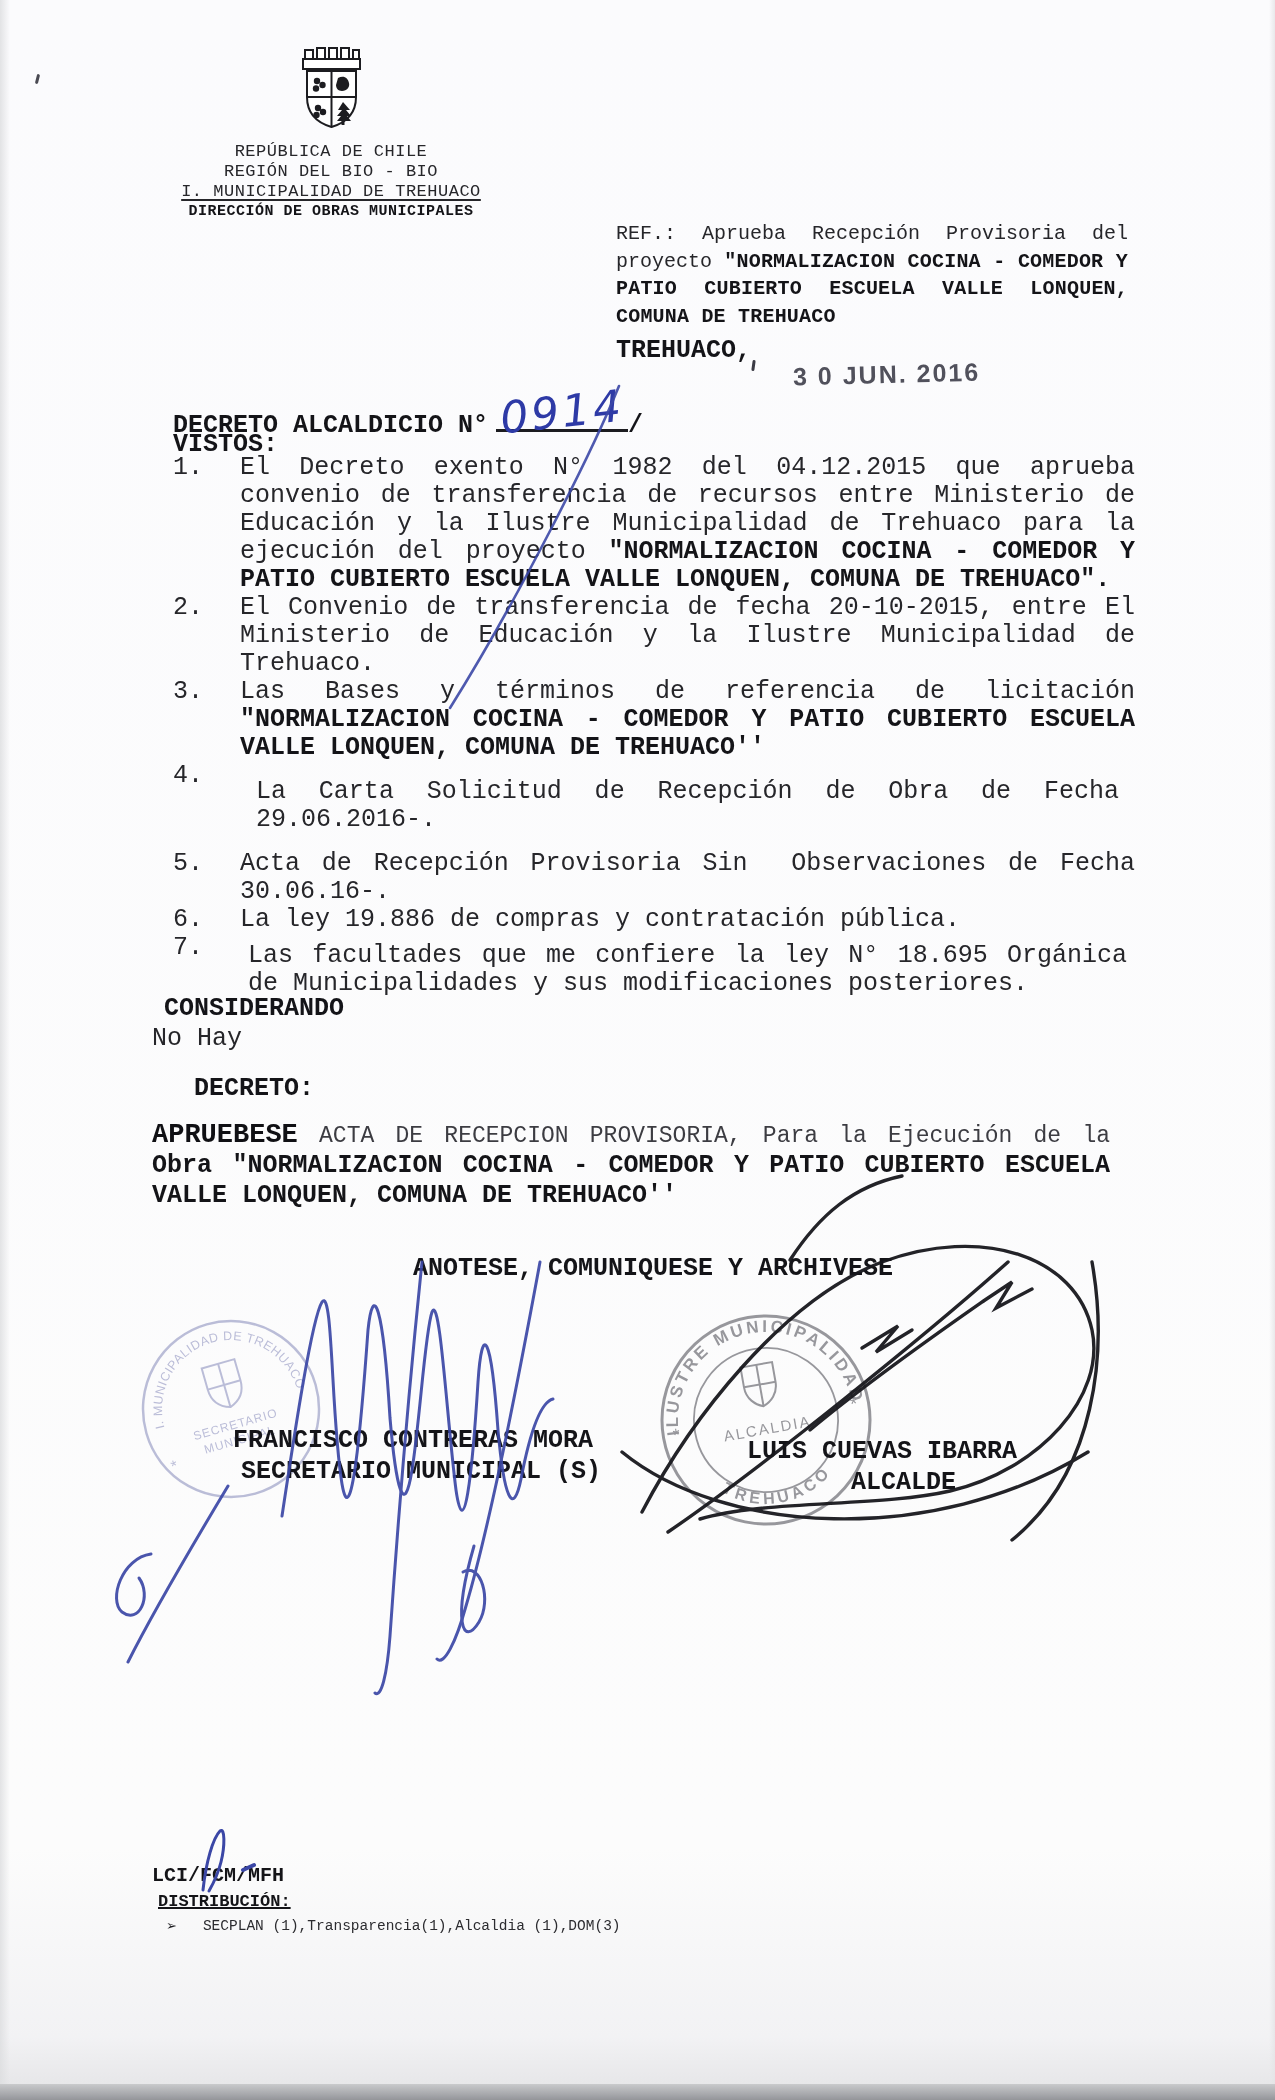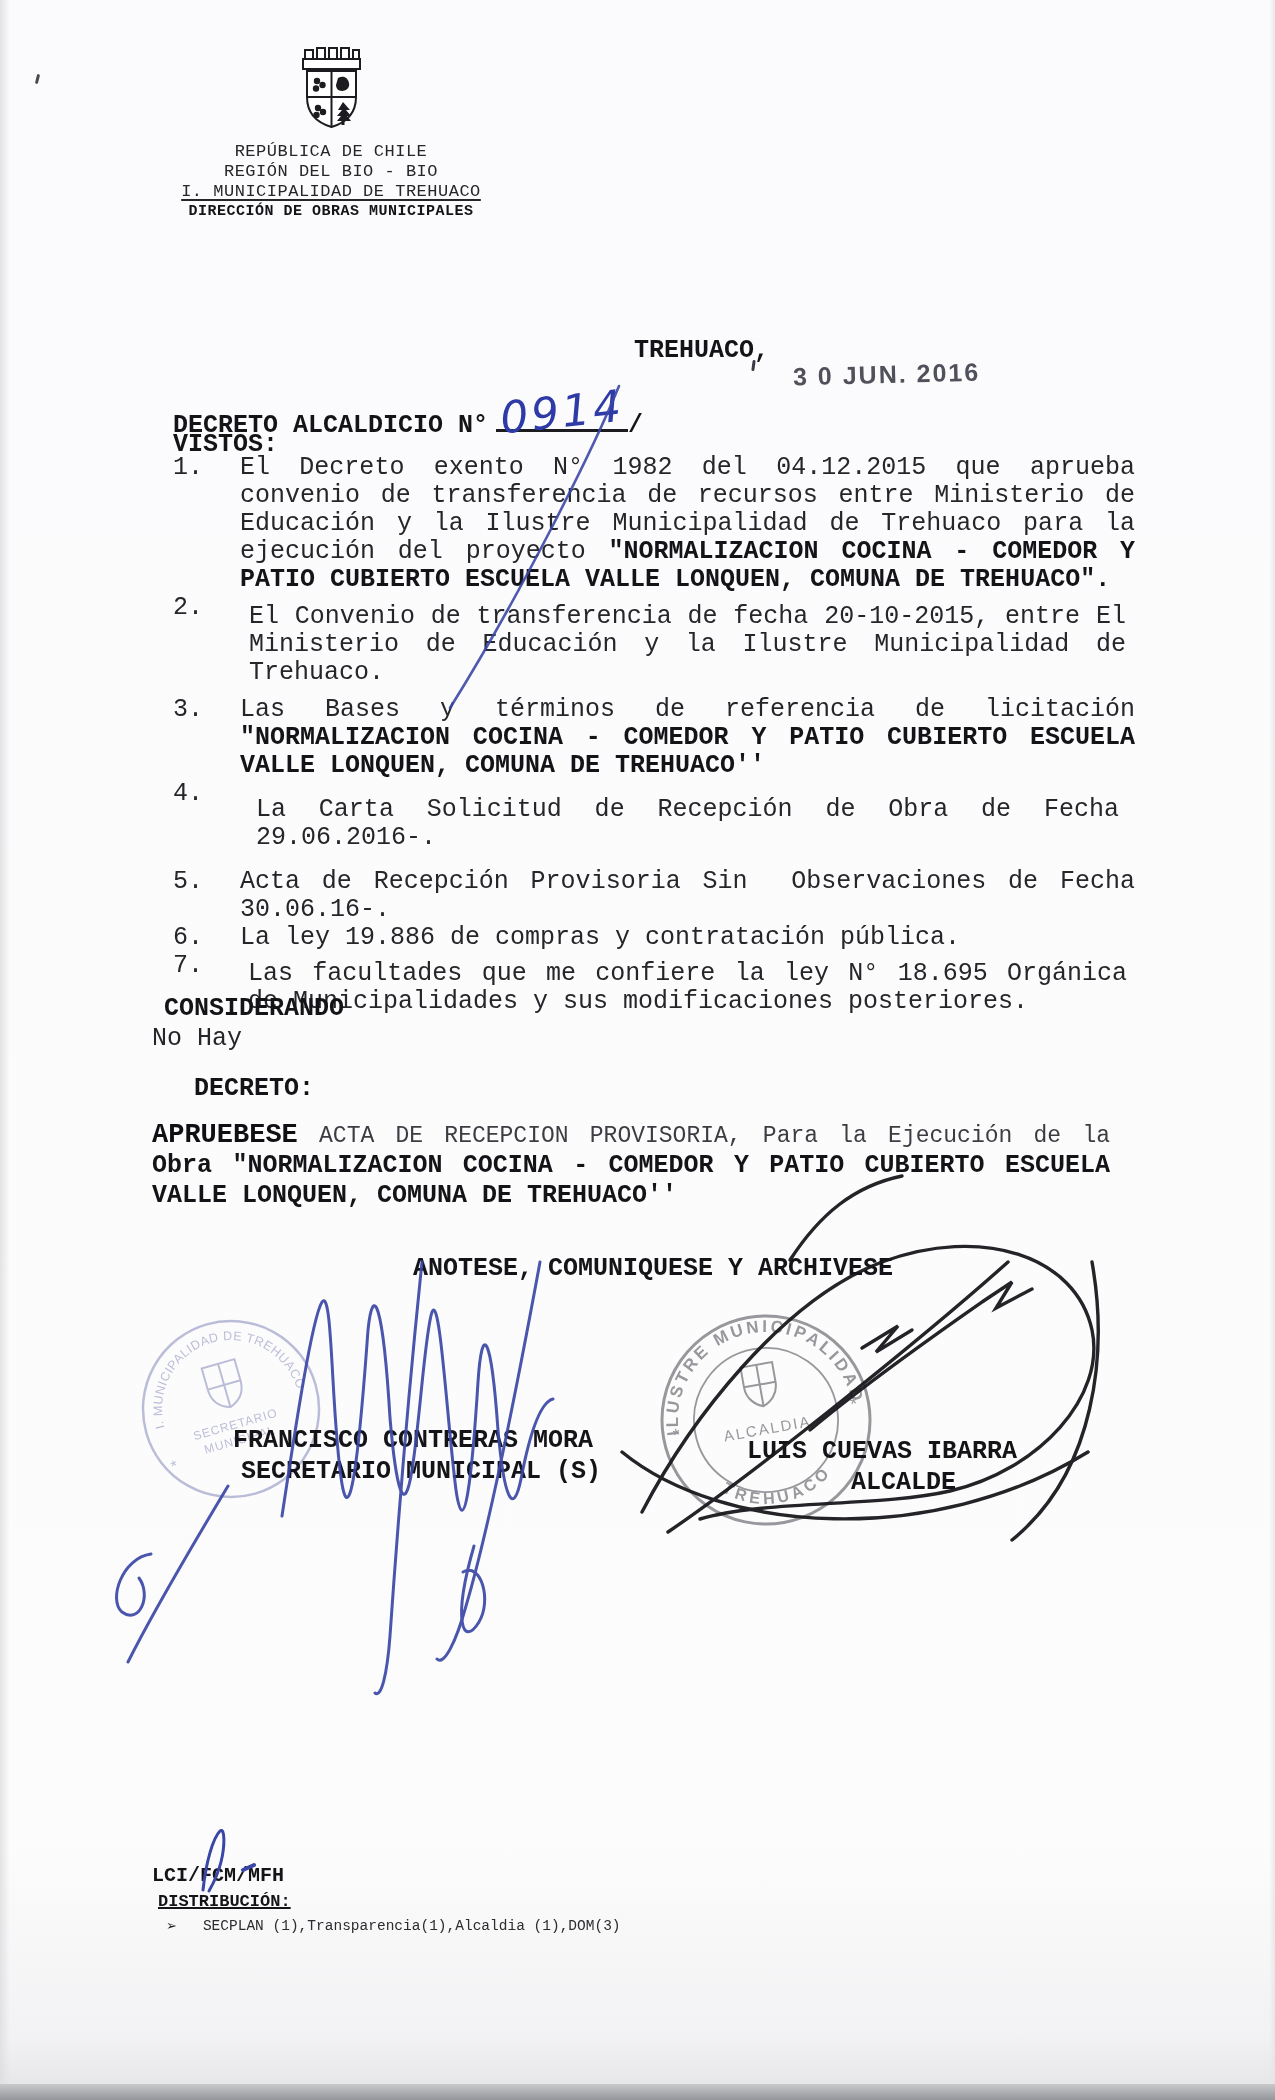--- a/index.html
+++ b/index.html
@@ -18,21 +18,21 @@
         background:linear-gradient(270deg,#e4e4e6,rgba(255,255,255,0));opacity:.8;}
   .tick{position:absolute;background:#4a4a52;border-radius:2px;}
   
   .hdr{left:150px;top:46px;width:362px;text-align:center;font-size:17px;line-height:20px;letter-spacing:.5px;}
   .hdr .coat{display:block;margin:0 auto 6px auto;}
   .hdr .u{text-decoration:underline;text-decoration-thickness:2px;text-underline-offset:3px;}
   .hdr .l4{font-weight:700;font-size:15px;color:#141418;}
   
   .refblk{left:616px;top:220px;width:512px;font-size:20px;line-height:27.5px;text-align:justify;}
   .refblk .b{letter-spacing:.2px;}
-  .city{left:616px;top:336px;font-size:25px;font-weight:700;color:#141418;margin-left:18px;}
+  .city{left:616px;top:336px;font-size:25px;font-weight:700;color:#141418;}
   .stamp-date{left:793px;top:360px;font-family:"Liberation Sans",sans-serif;font-weight:700;
         font-size:25px;letter-spacing:2px;color:#3a3a46;transform:rotate(-1.5deg);opacity:.88;}
   
   .decree{left:173px;top:398px;font-size:25px;font-weight:700;color:#141418;}
   .blank{display:inline-block;width:132px;border-bottom:3px solid #1c1c20;position:relative;height:34px;vertical-align:baseline;margin-left:8px;}
   .hand{position:absolute;left:4px;bottom:-8px;font-family:"DejaVu Sans",sans-serif;font-style:italic;
         font-weight:400;font-size:44px;color:#2e3aa6;letter-spacing:3px;transform:rotate(-6deg);}
   .vistos{left:173px;top:430px;font-size:25px;font-weight:700;color:#141418;}
   
   .list{left:173px;top:454px;width:962px;font-size:25px;line-height:28px;}
@@ -93,37 +93,38 @@
         <path d="M53,56 l7,8 h-4 l5,6 h-4 l4,5 h-14 l4,-5 h-4 l5,-6 h-4 z"></path>
         <rect x="51.5" y="74" width="3" height="5"></rect>
       </g>
     </svg>
     <div>REPÚBLICA DE CHILE</div>
     <div>REGIÓN DEL BIO - BIO</div>
     <div class="u">I. MUNICIPALIDAD DE TREHUACO</div>
     <div class="l4">DIRECCIÓN DE OBRAS MUNICIPALES</div>
   </div>
 
+  <p class="abs refblk txt" style="margin:0;"><span>REF.: Aprueba Recepción Provisoria del proyecto </span><span class="b">"NORMALIZACION COCINA - COMEDOR Y PATIO CUBIERTO ESCUELA VALLE LONQUEN, COMUNA DE TREHUACO</span></p>
 
   <div class="abs city txt">TREHUACO,</div>
   <div class="abs stamp-date txt">3 0 JUN. 2016</div>
 
   <div class="abs decree txt">
     <span>DECRETO ALCALDICIO N°</span><span class="blank"><span class="hand">0914</span></span><span>/</span>
   </div>
   <div class="abs vistos txt">VISTOS:</div>
 
   <div class="abs list txt">
     <div class="item">
       <span class="inum">1.</span>
       <p class="itx" style="margin:0"><span>El Decreto exento N° 1982 del 04.12.2015 que aprueba convenio de transferencia de recursos entre Ministerio de Educación y la Ilustre Municipalidad de Trehuaco para la ejecución del proyecto </span><span class="b">"NORMALIZACION COCINA - COMEDOR Y PATIO CUBIERTO ESCUELA VALLE LONQUEN, COMUNA DE TREHUACO".</span></p>
     </div>
     <div class="item">
       <span class="inum">2.</span>
-      <p class="itx" style="margin:9px"><span>El Convenio de transferencia de fecha 20-10-2015, entre El Ministerio de Educación y la Ilustre Municipalidad de Trehuaco.</span><span class="b"></span></p>
+      <p class="itx" style="margin:0"><span>El Convenio de transferencia de fecha 20-10-2015, entre El Ministerio de Educación y la Ilustre Municipalidad de Trehuaco.</span><span class="b"></span></p>
     </div>
     <div class="item">
       <span class="inum">3.</span>
       <p class="itx" style="margin:0"><span>Las Bases y términos de referencia de licitación </span><span class="b">"NORMALIZACION COCINA - COMEDOR Y PATIO CUBIERTO ESCUELA VALLE LONQUEN, COMUNA DE TREHUACO''</span></p>
     </div>
     <div class="item">
       <span class="inum">4.</span>
       <p class="itx" style="margin:16px"><span>La Carta Solicitud de Recepción de Obra de Fecha 29.06.2016-.</span><span class="b"></span></p>
     </div>
     <div class="item">

